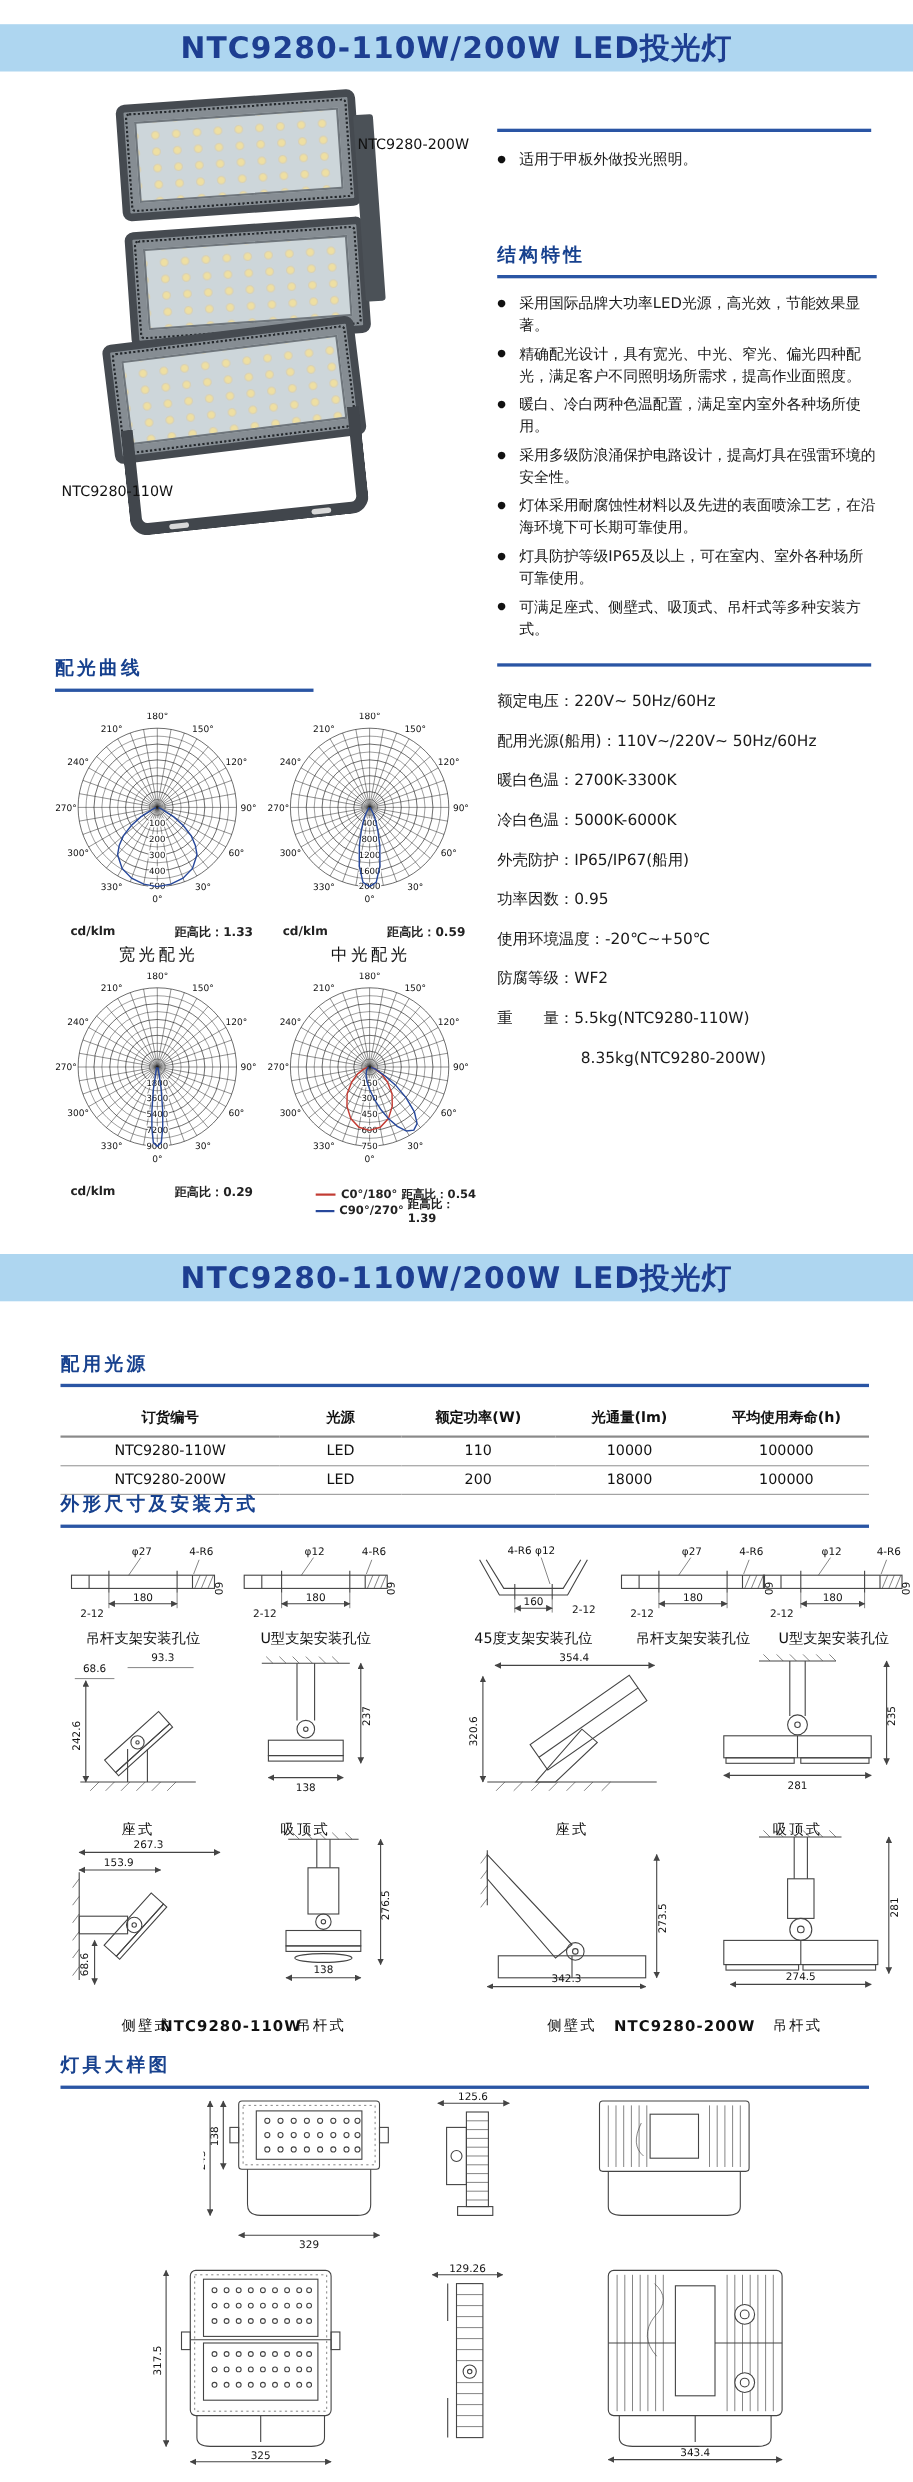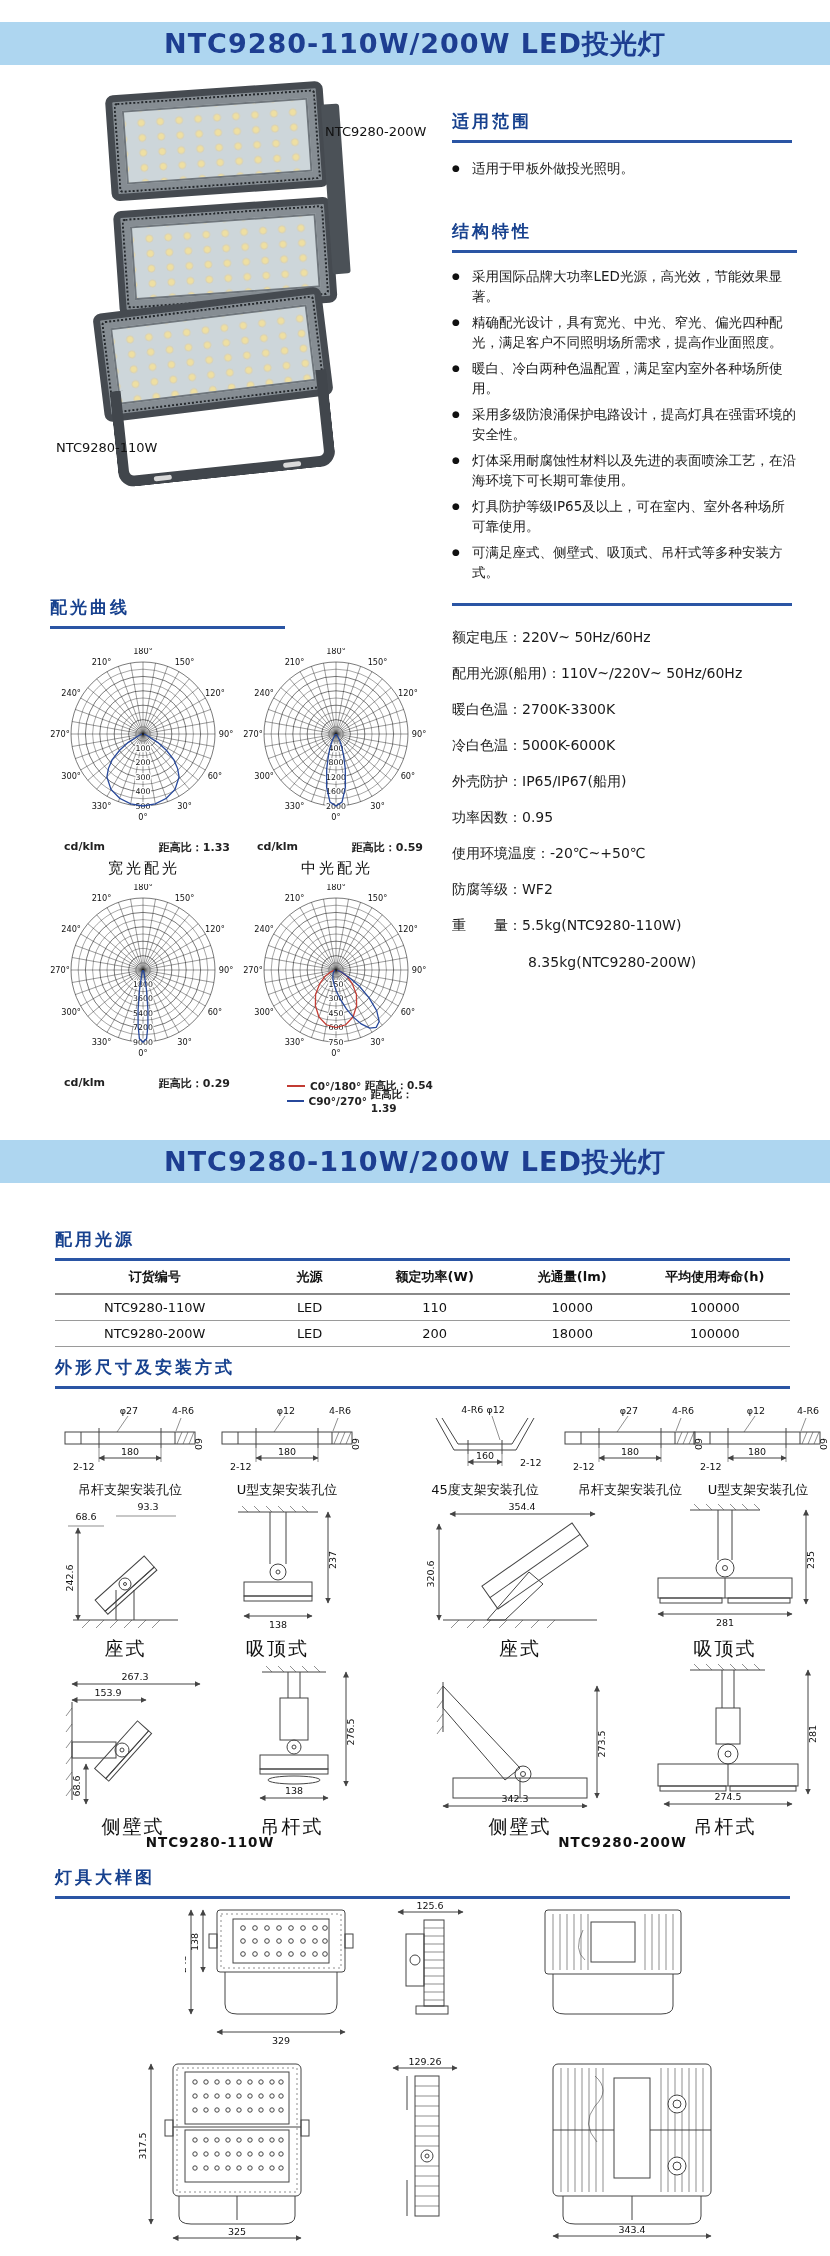--- a/index.html
+++ b/index.html
@@ -35,21 +35,21 @@
   .lg-line{display:inline-block;width:18px;height:2px;margin-right:5px;}
   
   table.src{border-collapse:collapse;width:735px;font-size:13px;color:#111;}
   table.src th{font-weight:bold;height:30px;border-bottom:2px solid #8a8a8a;}
   table.src td{height:23px;text-align:center;border-bottom:1.5px solid #9a9a9a;}
   
   svg.draw line,svg.draw path,svg.draw rect,svg.draw circle,svg.draw ellipse,svg.draw polygon{stroke:#444;fill:none;stroke-width:1;}
   svg.draw .thin{stroke-width:0.6;}
   svg.draw text{fill:#111;stroke:none;font-size:9.5px;font-family:"DejaVu Sans",sans-serif;}
   svg.draw .wfill{fill:#fff;}
-  .draw-cap{text-align:center;font-size:19px;letter-spacing:2px;color:#111;margin-top:2px;}
+  .draw-cap{text-align:center;font-size:13px;letter-spacing:2px;color:#111;margin-top:20px;}
   .plate-cap{text-align:center;font-size:13px;color:#111;margin-top:1px;}
   .model-label{font-size:13.5px;font-weight:bold;color:#111;text-align:center;letter-spacing:1px;}
 </style>
 </head>
 <body>
 
 <svg width="0" height="0" style="position:absolute">
     <defs>
 <marker id="arr" markerWidth="8" markerHeight="8" refX="5.5" refY="3" orient="auto-start-reverse" markerUnits="userSpaceOnUse">
 <path d="M0,0L6,3L0,6z" fill="#444"></path>
@@ -80,21 +80,20 @@
         </div>
       <div class="u-bracket">
         <div class="u-slot" style="left:24px"></div>
         <div class="u-slot" style="right:24px"></div>
       </div>
     </div>
     <div class="photo-label abs" style="left:16px;top:368px">NTC9280-110W</div>
   </div>
 
   <div class="abs" style="left:452px;top:110px;width:340px">
-    <div class="sec-h">适用范围</div>
     <div class="sec-rule"></div>
     <div style="margin-top:16px">
       <div class="bullet">
         <span class="dot">●</span>
         <span>适用于甲板外做投光照明。</span>
       </div>
     </div>
   </div>
 
   <div class="abs" style="left:452px;top:220px;width:345px">
@@ -455,21 +454,21 @@
     </div>
   </div>
 
   <div class="banner" style="top:1140px">
     <div class="banner-title">NTC9280-110W/200W LED投光灯</div>
   </div>
 
   <div class="abs" style="left:55px;top:1228px;width:735px">
     <div class="sec-h">配用光源</div>
     <div class="sec-rule"></div>
-    <table class="src" style="">
+    <table class="src" style="margin-top:12px">
       <thead>
         <tr>
           <th style="width:200px">订货编号</th>
           <th style="width:110px">光源</th>
           <th style="width:140px">额定功率(W)</th>
           <th style="width:135px">光通量(lm)</th>
           <th style="width:150px">平均使用寿命(h)</th>
         </tr>
       </thead>
       <tbody>

